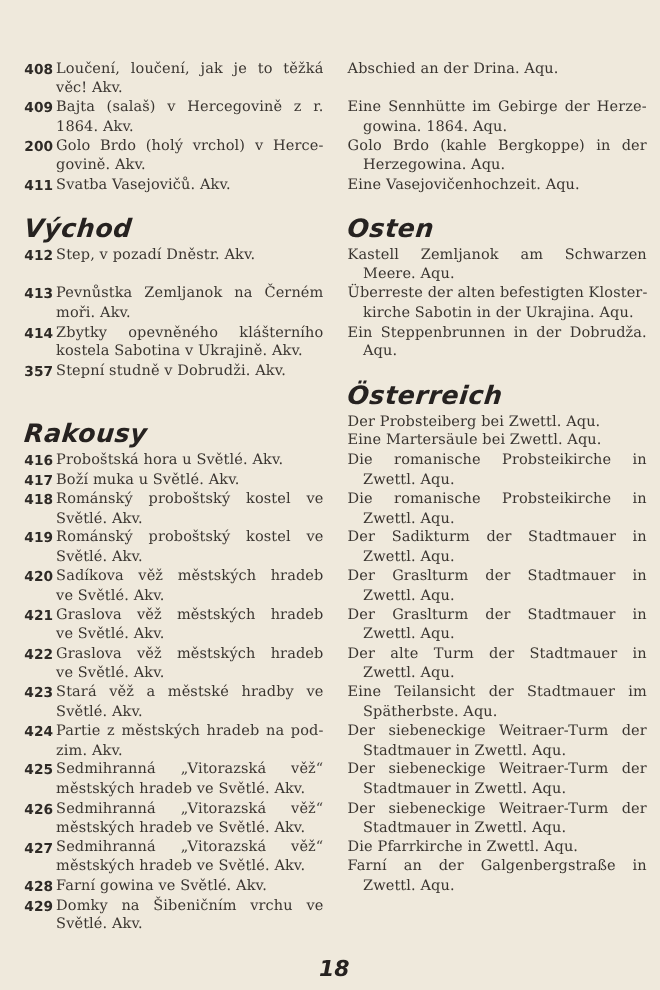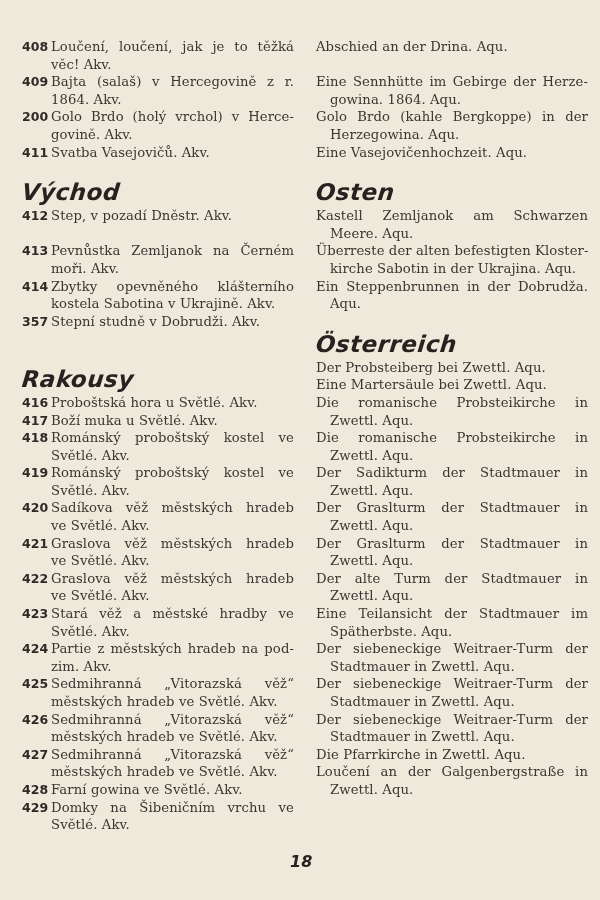--- a/index.html
+++ b/index.html
@@ -4,21 +4,21 @@
   <style>
     html, body { margin: 0; padding: 0; }
     body {
       width: 600px; height: 900px;
       background: #efe9dc;
       color: #3a3530;
       font-family: "DejaVu Serif", "Liberation Serif", serif;
       position: relative;
       overflow: hidden;
     }
-    .page { position: absolute; left: 0; top: 0; width: 600px; height: 884px; }
+    .page { position: absolute; left: 0; top: 16px; width: 600px; height: 884px; }
     .col-left { position: absolute; left: 22px; top: 38px; width: 272px; }
     .col-right { position: absolute; left: 316px; top: 38px; width: 272px; }
     .line {
       font-size: 13.2px;
       line-height: 17.6px;
       height: 17.6px;
       white-space: nowrap;
       text-align: justify;
       text-align-last: justify;
       letter-spacing: 0.1px;
@@ -40,21 +40,21 @@
       line-height: 30px;
       letter-spacing: 0.5px;
       transform: skewX(-6deg);
       transform-origin: left;
     }
     .gap-sm { height: 17.6px; }
     .section-gap { height: 16px; }
     .page-number {
       position: absolute; left: 290px; top: 852px;
       font-family: "DejaVu Sans", "Liberation Sans", sans-serif;
-      font-weight: bold; font-style: italic; font-size: 16px; color: #262220;
+      font-weight: bold; font-style: italic; font-size: 20px; color: #262220;
     }
   </style>
 </head>
 <body>
 
 <div class="page">
   <div class="col-left" id="col-left">
       <div class="entry">
         <div class="line first">
           <span class="num">408</span>
@@ -285,18 +285,18 @@
         <div class="line rcont last">Stadtmauer in Zwettl. Aqu.</div>
       </div>
       <div class="entry">
         <div class="line">Der siebeneckige Weitraer-Turm der</div>
         <div class="line rcont last">Stadtmauer in Zwettl. Aqu.</div>
       </div>
       <div class="entry">
         <div class="line last">Die Pfarrkirche in Zwettl. Aqu.</div>
       </div>
       <div class="entry">
-        <div class="line">Loučení an der Galgenbergstraße in</div>
+        <div class="line">Farní an der Galgenbergstraße in</div>
         <div class="line rcont last">Zwettl. Aqu.</div>
       </div>
     </div>
   <div class="page-number">18</div>
 </div>
 
 </body></html>

